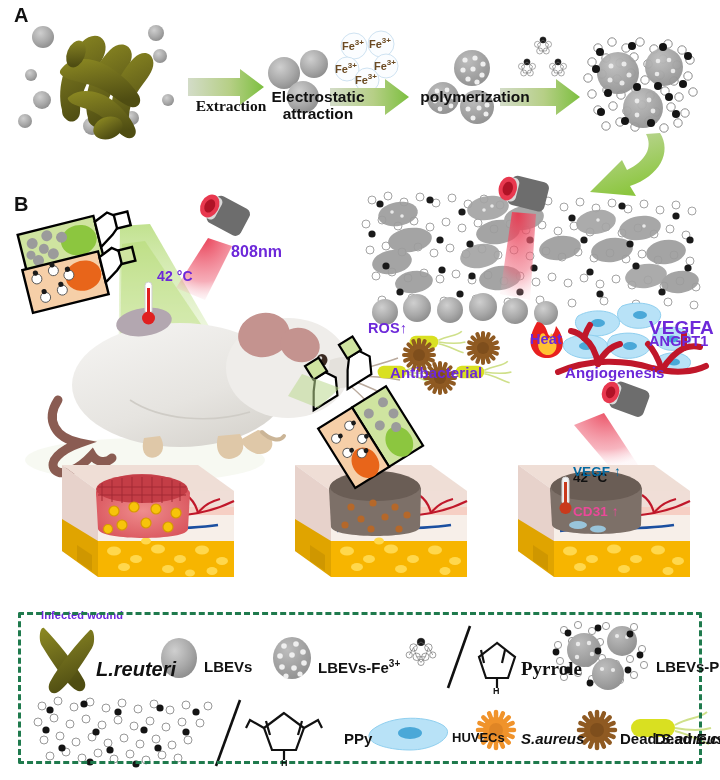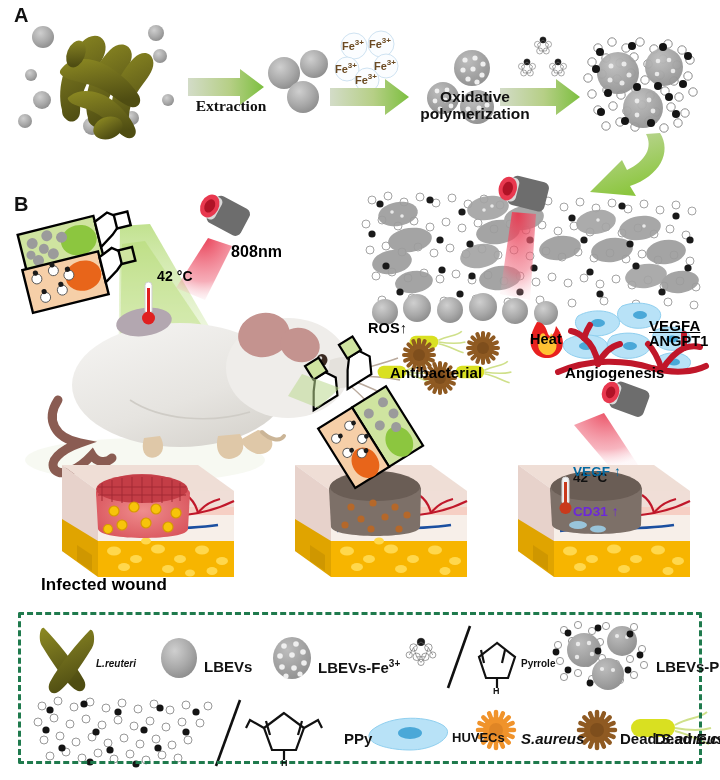--- a/index.html
+++ b/index.html
@@ -1,20 +1,20 @@
 <!DOCTYPE html>
 <html><head>
 <meta charset="utf-8">
 <style>
   html,body{margin:0;padding:0;background:#fff;}
   body{width:720px;height:780px;position:relative;overflow:hidden;
        font-family:"Liberation Sans","DejaVu Sans",sans-serif;color:#111;}
   .fig{position:absolute;left:0;top:0;width:720px;height:780px;}
   .abs{position:absolute;}
-  .lbl{font-weight:bold;color:#000000;letter-spacing:.1px;}
+  .lbl{font-weight:bold;color:#6d28d9;letter-spacing:.1px;}
   .panelTag{font-size:20px;font-weight:bold;}
   .stepLbl{font-size:15.5px;font-weight:bold;line-height:1.12;text-align:center;}
   .legendText{font-size:13.5px;font-weight:bold;white-space:nowrap;}
   .ital{font-style:italic;}
   .legendBox{position:absolute;left:18px;top:612px;width:684px;height:152px;
              border:3px dashed #1f7a4d;border-radius:2px;box-sizing:border-box;}
   svg{display:block;overflow:visible;}
   .nw{white-space:nowrap;}
 </style>
 </head>
@@ -1124,22 +1124,25 @@
         <path d="M20 0 C36 3 46 3 56 0"></path>
       </g>
     </g>
   </g>
 </svg>
 
 <div class="abs panelTag" style="left:14px;top:4px;">A</div>
 <div class="abs panelTag" style="left:14px;top:193px;">B</div>
 
 <div class="abs stepLbl" style="left:176px;top:97px;width:110px;font-family:Liberation Serif, serif;">Extraction</div>
+<div class="abs stepLbl" style="left:258px;top:88px;width:120px;">
+  <div>Electrostatic</div>
+  <div>attraction</div>
+</div>
 <div class="abs stepLbl" style="left:410px;top:88px;width:130px;">
-  <div>Oxidative</div>
   <div>polymerization</div>
 </div>
 
 <div class="abs" style="left:342px;top:38px;font-size:11px;font-weight:bold;color:#6b4a22;">
   <span>Fe</span><sup style="font-size:8px;">3+</sup>
 </div>
 <div class="abs" style="left:369px;top:36px;font-size:11px;font-weight:bold;color:#6b4a22;">
   <span>Fe</span><sup style="font-size:8px;">3+</sup>
 </div>
 <div class="abs" style="left:335px;top:61px;font-size:11px;font-weight:bold;color:#6b4a22;">
@@ -1150,39 +1153,39 @@
 </div>
 <div class="abs" style="left:355px;top:72px;font-size:11px;font-weight:bold;color:#6b4a22;">
   <span>Fe</span><sup style="font-size:8px;">3+</sup>
 </div>
 
 <div class="abs lbl" style="left:231px;top:243px;font-size:16px;">808nm</div>
 <div class="abs lbl" style="left:157px;top:268px;font-size:14px;">42 °C</div>
 
 <div class="abs lbl nw" style="left:368px;top:320px;font-size:14.5px;">ROS↑</div>
 <div class="abs lbl nw" style="left:530px;top:331px;font-size:14.5px;">Heat</div>
-<div class="abs lbl nw" style="left:649px;top:317px;font-size:15px;text-decoration:underline;">VEGFA</div>
+<div class="abs lbl nw" style="left:649px;top:317px;font-size:19px;">VEGFA</div>
 <div class="abs lbl nw" style="left:649px;top:333px;font-size:14.5px;">ANGPT1</div>
 <div class="abs lbl nw" style="left:390px;top:364px;font-size:15px;">Antibacterial</div>
 <div class="abs lbl nw" style="left:565px;top:364px;font-size:15px;">Angiogenesis</div>
 
 <div class="abs lbl nw" style="left:573px;top:470px;font-size:13.5px;color:#111;">42 °C</div>
 <div class="abs lbl nw" style="left:573px;top:464px;font-size:13.5px;color:#0369a1;">VEGF ↑</div>
-<div class="abs lbl nw" style="left:573px;top:504px;font-size:13.5px;color:#6d28d9;">CD31 ↑</div>
-
-<div class="abs lbl nw" style="left:41px;top:575px;font-size:17px;">Infected wound</div>
+<div class="abs lbl nw" style="left:573px;top:504px;font-size:13.5px;color:#ec4899;">CD31 ↑</div>
+
+<div class="abs lbl nw" style="left:41px;top:609px;font-size:11px;">Infected wound</div>
 
 <div class="legendBox"></div>
 
-<div class="abs legendText ital" style="left:96px;top:658px;font-size:10px;">L.reuteri</div>
+<div class="abs legendText ital" style="left:96px;top:658px;font-size:20px;">L.reuteri</div>
 <div class="abs legendText" style="left:204px;top:658px;font-size:15px;">LBEVs</div>
 <div class="abs legendText" style="left:318px;top:658px;font-size:15px;">
   <span>LBEVs-Fe</span><sup style="font-size:10px;">3+</sup>
 </div>
-<div class="abs legendText" style="left:521px;top:658px;font-size:10px;">Pyrrole</div>
+<div class="abs legendText" style="left:521px;top:658px;font-size:19px;font-family:Liberation Serif, serif;">Pyrrole</div>
 <div class="abs legendText" style="left:656px;top:658px;font-size:15px;">LBEVs-PPy</div>
 <div class="abs" style="left:493px;top:686px;font-size:9px;font-weight:bold;">H</div>
 
 <div class="abs legendText" style="left:344px;top:730px;font-size:15px;">PPy</div>
 <div class="abs legendText" style="left:452px;top:730px;font-size:13px;">HUVECs</div>
 <div class="abs legendText ital" style="left:521px;top:730px;font-size:15px;">S.aureus</div>
 <div class="abs legendText" style="left:620px;top:730px;font-size:15px;">
   <span>Dead </span><span class="ital">S.aureus</span>
 </div>
 <div class="abs legendText" style="left:-9999px;top:0;"></div>

